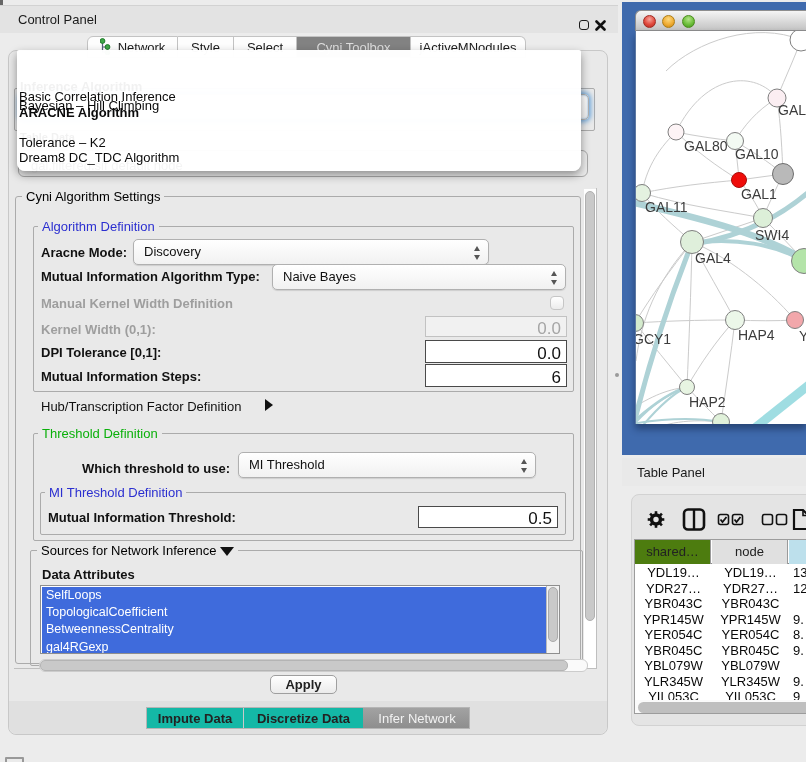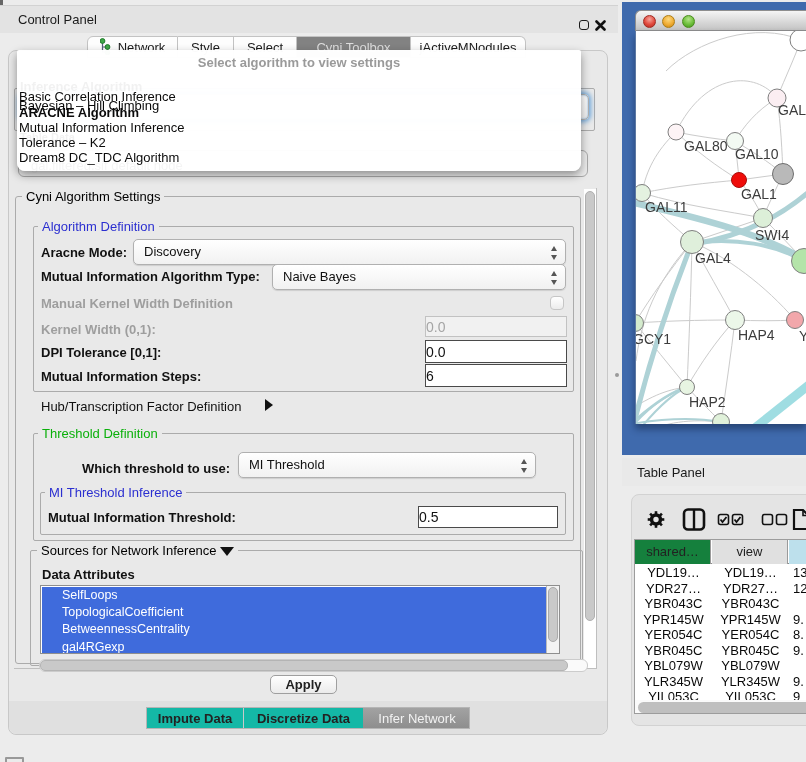--- a/index.html
+++ b/index.html
@@ -19,21 +19,21 @@
 .fs { position:absolute; border:1px solid #ababab; border-radius:2px; }
 .leg { position:absolute; top:-8px; background:#e9e9e9; padding:0 4px; font-size:13px; white-space:nowrap; }
 .lbl { position:absolute; font-size:13px; font-weight:bold; color:#111; white-space:nowrap; }
 .dis  { color:#9e9e9e !important; }
 
 .combo { position:absolute; height:26px; border:1px solid #b0b0b0; border-radius:5px; background:linear-gradient(#ffffff,#f1f1f1); box-shadow:0 1px 1px rgba(0,0,0,0.12); font-size:13px; color:#111; line-height:24px; padding-left:10px; }
 .carr { position:absolute; right:7px; top:5px; width:7px; height:16px; }
 .carr:before { content:""; position:absolute; left:0; top:1px; border-left:3.5px solid transparent; border-right:3.5px solid transparent; border-bottom:5px solid #555; }
 .carr:after { content:""; position:absolute; left:0; bottom:1px; border-left:3.5px solid transparent; border-right:3.5px solid transparent; border-top:5px solid #555; }
 
-.tf { position:absolute; background:#fff; border:1px solid #4a4a4a; font-size:14px; color:#111; padding:2px 5px 8px 0; height:22px; }
+.tf { position:absolute; background:#fff; border:1px solid #4a4a4a; font-size:17px; color:#111; text-align:right; padding:2px 5px 8px 0; height:22px; }
 .tf.tfdis { background:#f1f1f1; border:1px solid #c2c2c2; color:#a5a5a5; }
 
 #popup { position:absolute; left:17px; top:50px; width:564px; height:121px; background:rgba(255,255,255,0.98); border-radius:2px 2px 8px 8px; box-shadow:0 4px 10px rgba(0,0,0,0.4); z-index:50; }
 #popup .hint { position:absolute; top:5px; width:100%; text-align:center; font-size:13px; font-weight:bold; color:#9a9a9a; }
 #popup .it { position:absolute; left:2px; font-size:13px; color:#0a0a0a; white-space:nowrap; }
 
 #bluebg { position:absolute; left:622px; top:2px; width:184px; height:453px; background:#3f6aad; }
 #tablepanelbar { position:absolute; left:622px; top:458px; width:184px; height:28px; background:#e9e9e9; }
 #tablepanelbar .t { position:absolute; left:15px; top:7px; font-size:13px; color:#1a1a1a; }
 #tablewrap { position:absolute; left:631px; top:494px; width:184px; height:232px; background:#e4e4e4; border:1px solid #d2d2d2; border-radius:8px; }
@@ -72,51 +72,51 @@
 <div style="position:absolute; left:585px; top:191px; width:10px; height:430px; background:#c9c9c9; border:1px solid #b0b0b0; border-radius:5px;"></div>
 
 <div class="fs" style="left:15px; top:196px; width:566px; height:468px; border-radius:3px;">
   <div class="leg" style="left:6px; font-weight:normal;">Cyni Algorithm Settings</div>
 </div>
 
 <div class="fs" style="left:33px; top:226px; width:541px; height:166px;">
   <div class="leg" style="left:4px; color:#2b2fd0;">Algorithm Definition</div>
 </div>
 <div class="lbl" style="left:41px; top:245px;">Aracne Mode:</div>
-<div class="combo" style="left:133px; top:239px; width:433px;">Discovery<span class="carr"></span></div>
+<div class="combo" style="left:133px; top:239px; width:356px;">Discovery<span class="carr"></span></div>
 <div class="lbl" style="left:41px; top:269px;">Mutual Information Algorithm Type:</div>
 <div class="combo" style="left:272px; top:264px; width:294px;">Naive Bayes<span class="carr"></span></div>
 <div class="lbl dis" style="left:41px; top:296px;">Manual Kernel Width Definition</div>
 <div style="position:absolute; left:550px; top:296px; width:14px; height:14px; background:linear-gradient(#ffffff,#ececec); border:1px solid #c6c6c6; border-radius:4px;"></div>
 <div class="lbl dis" style="left:41px; top:322px;">Kernel Width (0,1):</div>
 <div class="tf tfdis" style="left:425px; top:316px; width:142px; height:21px;">0.0</div>
 <div class="lbl" style="left:41px; top:345px;">DPI Tolerance [0,1]:</div>
 <div class="tf" style="left:425px; top:340px; width:142px; height:23px; padding-top:3px;">0.0</div>
 <div class="lbl" style="left:41px; top:369px;">Mutual Information Steps:</div>
 <div class="tf" style="left:425px; top:364px; width:142px; height:23px; padding-top:3px;">6</div>
 <div style="position:absolute; left:41px; top:399px; font-size:13px; color:#111;">Hub/Transcription Factor Definition</div>
 <div style="position:absolute; left:265px; top:399px; width:0; height:0; border-top:6px solid transparent; border-bottom:6px solid transparent; border-left:8.5px solid #111;"></div>
 
 <div class="fs" style="left:33px; top:433px; width:541px; height:108px;">
   <div class="leg" style="left:4px; color:#0ab00a;">Threshold Definition</div>
 </div>
 <div class="lbl" style="left:82px; top:461px;">Which threshold to use:</div>
 <div class="combo" style="left:238px; top:452px; width:298px;">MI Threshold<span class="carr"></span></div>
 <div class="fs" style="left:40px; top:492px; width:526px; height:43px;">
-  <div class="leg" style="left:4px; color:#2b2fd0;">MI Threshold Inference</div>
+  <div class="leg" style="left:4px; color:#2b2fd0;">MI Threshold Definition</div>
 </div>
 <div class="lbl" style="left:48px; top:510px;">Mutual Information Threshold:</div>
 <div class="tf" style="left:418px; top:506px; width:140px;">0.5</div>
 
 <div class="fs" style="left:30px; top:550px; width:553px; height:116px;">
   <div class="leg" style="left:6px; font-weight:normal;text-align:center;">Sources for Network Inference <span style="display:inline-block; width:0; height:0; border-left:7px solid transparent; border-right:7px solid transparent; border-top:9px solid #111; vertical-align:-1px;"></span></div>
 </div>
 <div class="lbl" style="left:32px; top:567px;margin-left:10px;">Data Attributes</div>
 <div style="position:absolute; left:40px; top:585px; width:520px; height:69px; border:1px solid #8e8e8e; background:#fff; overflow:hidden;">
-  <div style="position:absolute; left:1px; top:1px; width:504px; height:100px; background:#3f6bdc; color:#fff; font-size:12.5px; line-height:17.2px; padding-left:20px;">SelfLoops<br>TopologicalCoefficient<br>BetweennessCentrality<br>gal4RGexp</div>
+  <div style="position:absolute; left:1px; top:1px; width:504px; height:100px; background:#3f6bdc; color:#fff; font-size:12.5px; line-height:17.2px; padding-left:4px;">SelfLoops<br>TopologicalCoefficient<br>BetweennessCentrality<br>gal4RGexp</div>
   <div style="position:absolute; right:0; top:0; width:13px; height:100%; background:#f3f3f3; border-left:1px solid #bbb;"></div>
   <div style="position:absolute; right:1px; top:1px; width:10px; height:55px; background:#c9c9c9; border:1px solid #aaa; border-radius:5px;"></div>
 </div>
 <div style="position:absolute; left:39px; top:659px; width:549px; height:13px; background:#fafafa; border:1px solid #ccc; border-radius:6px;"></div>
 <div style="position:absolute; left:40px; top:660px; width:528px; height:11px; background:#c9c9c9; border:1px solid #b4b4b4; border-radius:5px;"></div>
 
 <div style="position:absolute; left:9px; top:701px; width:598px; height:33px; background:#e0e0e0; border-radius:0 0 8px 8px;"></div>
 <div style="position:absolute; left:270px; top:675px; width:67px; height:19px; background:linear-gradient(#ffffff,#ebebeb); border:1px solid #9f9f9f; border-radius:5px; text-align:center; font-size:13px; font-weight:bold; line-height:18px; color:#222;">Apply</div>
 
 <div style="position:absolute; left:146px; top:707px; width:324px; height:22px; background:#14b8a6; border:1px solid #b5b5b5; border-radius:0; overflow:hidden;">
@@ -240,22 +240,22 @@
       </g>
       <rect x="116.5" y="6.5" width="10" height="10" rx="2" fill="none" stroke="#111" stroke-width="1.6"></rect>
       <rect x="130.5" y="6.5" width="10" height="10" rx="2" fill="none" stroke="#111" stroke-width="1.6"></rect>
       <path d="M148 2 h9 l5.5 5.5 v13.5 h-14.5 z" fill="none" stroke="#111" stroke-width="2.2"></path>
       <path d="M157 2 v5.5 h5.5" fill="none" stroke="#111" stroke-width="1.6"></path>
     </g>
   </svg>
 
   <div style="position:absolute; left:2px; top:44px; width:182px; height:175px; background:#fff; border:1px solid #9c9c9c; border-right:none; overflow:hidden; font-size:13px;">
     <div style="position:absolute; left:0; top:0; height:24px; width:100%; border-bottom:1px solid #8a8a8a;">
-      <div style="position:absolute; left:0; top:0; width:76px; height:24px; background:#15803d; border-right:1px solid #9a9a9a; text-align:center; line-height:23px; color:#222;">shared…</div>
-      <div style="position:absolute; left:77px; top:0; width:76px; height:24px; background:#e0e0e0; border-right:1px solid #9a9a9a; text-align:center; line-height:23px; color:#222;">view</div>
+      <div style="position:absolute; left:0; top:0; width:76px; height:24px; background:#4d7c0f; border-right:1px solid #9a9a9a; text-align:center; line-height:23px; color:#222;">shared…</div>
+      <div style="position:absolute; left:77px; top:0; width:76px; height:24px; background:#e0e0e0; border-right:1px solid #9a9a9a; text-align:center; line-height:23px; color:#222;">node</div>
       <div style="position:absolute; left:154px; top:0; width:60px; height:24px; background:#bde0ec; text-align:center; line-height:23px; color:#222;">Av</div>
     </div>
     <div style="position:absolute; left:0; top:25px; width:100%; line-height:15.5px; color:#0a0a0a;">
       <div style="display:flex;">
           <span style="width:77px; text-align:center;">YDL19…</span>
           <span style="width:77px; text-align:center;">YDL19…</span>
           <span style="padding-left:4px;">13</span>
         </div>
       <div style="display:flex;">
           <span style="width:77px; text-align:center;">YDR27…</span>
@@ -302,20 +302,18 @@
       <div style="position:absolute; left:3px; top:1.5px; width:200px; height:11px; background:#bfbfbf; border-radius:5.5px;"></div>
     </div>
   </div>
 </div>
 
 <div id="popup">
   <div style="position:absolute; left:3px; top:29px; font-size:13px; font-weight:bold; color:rgba(60,60,60,0.07); white-space:nowrap;">Inference Algorithm</div>
   <div style="position:absolute; left:14px; top:52px; font-size:13px; color:rgba(60,60,60,0.05); white-space:nowrap;">m</div>
   <div style="position:absolute; left:3px; top:81px; font-size:11px; font-weight:bold; color:rgba(60,60,60,0.07); white-space:nowrap;">Table Data</div>
   <div style="position:absolute; left:14px; top:108px; font-size:13px; color:rgba(60,60,60,0.06); white-space:nowrap;">gal.filtered.sif default node</div>
-  <div class="hint">Select algorithm to view settings</div>
   <div class="it" style="top:24px;margin-top:24px;">Bayesian – Hill Climbing</div>
   <div class="it" style="top:39px;">Basic Correlation Inference</div>
   <div class="it" style="top:55px; font-weight:bold;">ARACNE Algorithm</div>
-  <div class="it" style="top:70px;">Mutual Information Inference</div>
   <div class="it" style="top:85px;">Tolerance – K2</div>
   <div class="it" style="top:100px;">Dream8 DC_TDC Algorithm</div>
 </div>
 
 </body></html>

